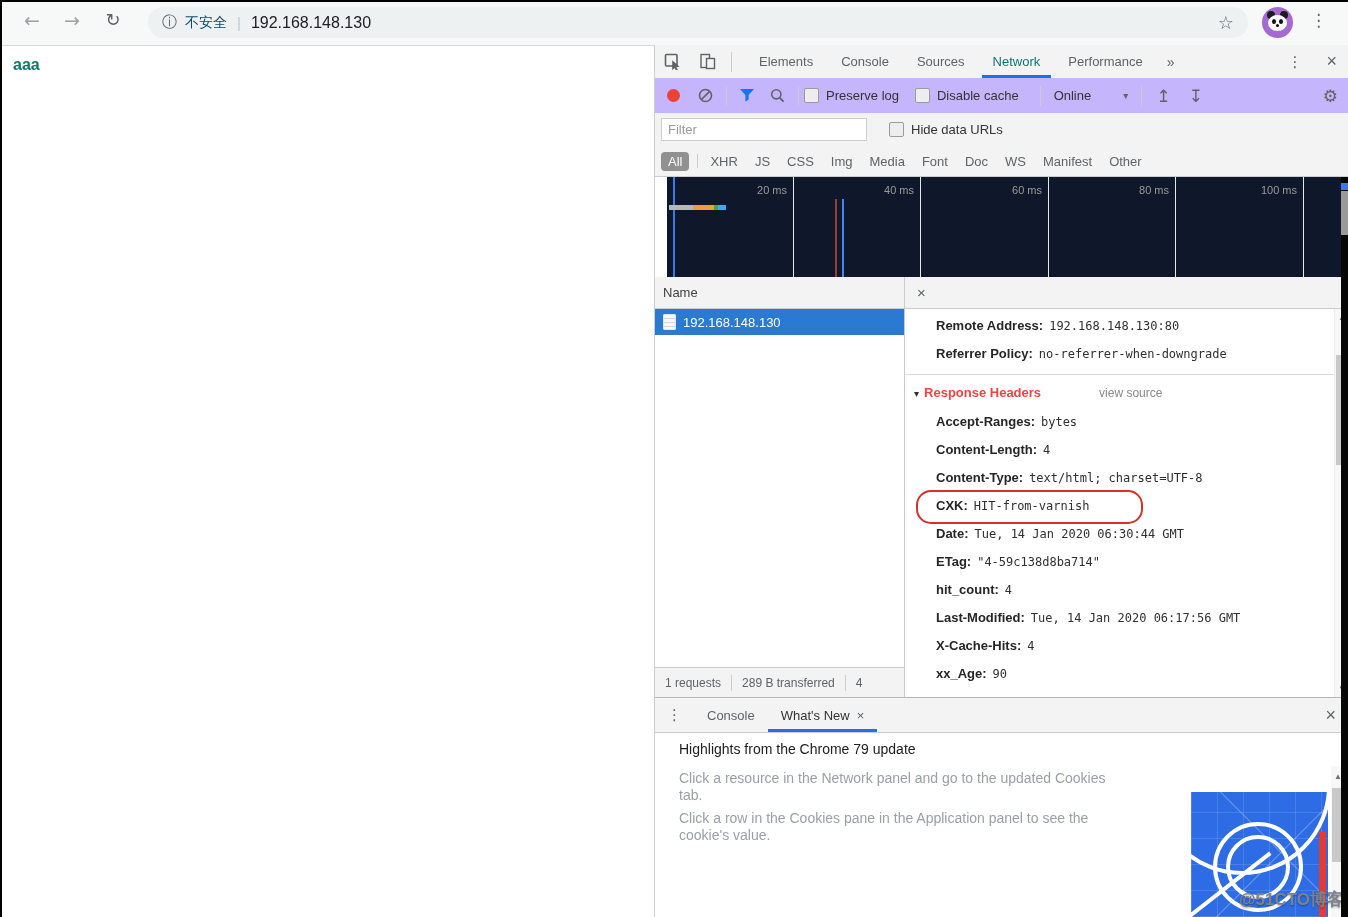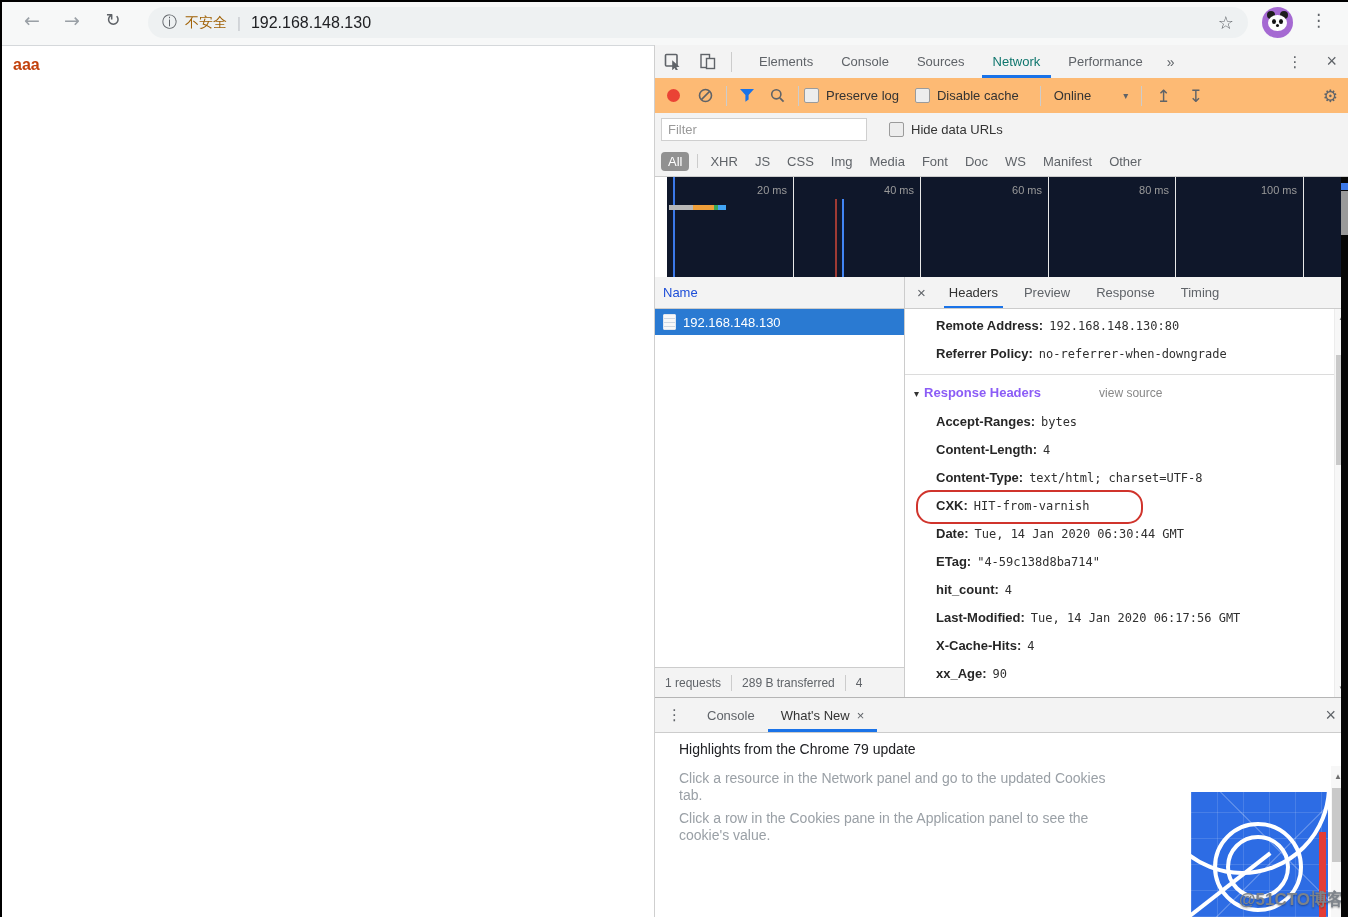--- a/index.html
+++ b/index.html
@@ -16,38 +16,38 @@
   .chrome{position:absolute;left:0;top:0;width:1348px;height:45px;background:#f7f8f8;
           border-bottom:1px solid #d5d8db;}
   .navbtn{position:absolute;top:9px;font-size:19px;color:#5f6368;width:28px;text-align:center;
           font-family:"DejaVu Sans",sans-serif;}
   #btn-back{left:18px;color:#9aa0a6;}
   #btn-fwd{left:58px;color:#9aa0a6;}
   #btn-reload{left:99px;font-size:18px;color:#5f6368;}
   .omnibox{position:absolute;left:148px;top:7px;width:1100px;height:31px;border-radius:16px;
            background:#eef1f2;display:flex;align-items:center;}
   .omni-info{margin-left:14px;font-size:15px;color:#5f6368;font-family:"DejaVu Sans",sans-serif;}
-  .omni-sec{margin-left:8px;font-size:14px;color:#a16207;}
+  .omni-sec{margin-left:8px;font-size:14px;color:#0c4a6e;}
   .omni-div{margin:0 10px;color:#c4c7cb;font-size:15px;}
   .omni-url{font-size:16px;color:#202124;}
   .omni-star{margin-left:auto;margin-right:14px;font-size:18px;color:#5f6368;
              font-family:"DejaVu Sans",sans-serif;}
   .avatar{position:absolute;left:1262px;top:7px;width:31px;height:31px;border-radius:50%;
           background:#a569d2;overflow:hidden;}
   .avatar .ear{position:absolute;width:8px;height:8px;border-radius:50%;background:#1d1d1d;top:4px;}
   .avatar .ear.l{left:5px;} .avatar .ear.r{left:18px;}
   .avatar .face{position:absolute;left:6px;top:8px;width:19px;height:16px;border-radius:50%;background:#fdfdfd;}
   .avatar .eye{position:absolute;width:4px;height:5px;border-radius:50%;background:#111;top:12px;}
   .avatar .eye.l{left:10px;} .avatar .eye.r{left:17px;}
   .avatar .nose{position:absolute;left:14px;top:17px;width:3px;height:3px;border-radius:50%;background:#111;}
   #chrome-menu{position:absolute;left:1310px;top:10px;font-size:17px;color:#5f6368;
                font-family:"DejaVu Sans",sans-serif;}
 
   
-  .page-body{position:absolute;left:13px;top:56px;font-size:16px;font-weight:600;color:#c2410c;}
+  .page-body{position:absolute;left:13px;top:56px;font-size:16px;font-weight:600;color:#0f766e;}
 
   
   .dt{position:absolute;left:654px;top:45px;width:694px;height:872px;background:#fff;
       border-left:1px solid #cfcfcf;font-size:13px;color:#5f6368;}
   .vsep{width:1px;height:20px;background:#ccc;margin:0 5px;flex:none;}
   .vsep.short{height:14px;}
 
   
   .dt-bar{position:absolute;left:0;top:0;width:100%;height:33px;background:#f3f3f3;
           border-bottom:1px solid #ccc;display:flex;align-items:center;}
@@ -56,21 +56,21 @@
   .dt-tab{padding:0 14px;height:100%;display:flex;align-items:center;position:relative;
           color:#5f6368;cursor:default;}
   .dt-tab.sel{color:#0f766e;}
   .dt-tab.sel::after{content:"";position:absolute;left:3px;right:3px;bottom:0;height:3px;background:#1a73e8;}
   .more-tabs{padding:0 10px;font-size:14px;color:#5f6368;}
   .bar-right{margin-left:auto;display:flex;align-items:center;}
   .dots{font-size:15px;color:#5f6368;padding:0 12px;font-family:"DejaVu Sans",sans-serif;}
   .closex{font-size:18px;color:#5f6368;padding:0 12px;}
 
   
-  .net-bar{position:absolute;left:0;top:33px;width:100%;height:35px;background:#fdba74;
+  .net-bar{position:absolute;left:0;top:33px;width:100%;height:35px;background:#c4b5fd;
            border-bottom:1px solid #ccc;display:flex;align-items:center;}
   .rec-dot{width:13px;height:13px;border-radius:50%;background:#ea4335;margin:0 10px 0 12px;flex:none;}
   .icon16{flex:none;margin:0 8px;display:flex;align-items:center;}
   .chk{width:13px;height:13px;background:#ededed;border:1px solid #9b9b9b;border-radius:2px;
        flex:none;margin-right:7px;}
   .chklabel{color:#333;margin-right:16px;white-space:nowrap;}
   .online-dd{display:flex;align-items:center;color:#333;margin:0 8px;}
   .online-dd .caret{margin-left:32px;font-size:10px;color:#5f6368;}
   .arrow-glyph{font-size:17px;color:#5f6368;margin:0 9px;font-family:"DejaVu Sans",sans-serif;}
   .gear{margin-left:auto;margin-right:11px;font-size:17px;color:#5f6368;
@@ -101,21 +101,21 @@
   #ev-dcl{left:168px;top:22px;background:#9e3a34;}
   #ev-load{left:175px;top:22px;background:#4285f4;}
   .wf-bar{position:absolute;left:2px;top:28px;height:5px;display:flex;}
   .wf-seg{height:100%;}
 
   
   .panels{position:absolute;left:0;top:232px;width:100%;height:420px;}
   .left-panel{position:absolute;left:0;top:0;width:250px;height:100%;border-right:1px solid #ccc;
               background:#fff;box-sizing:border-box;}
   .tbl-head{height:31px;background:#f3f3f3;border-bottom:1px solid #ccc;display:flex;
-            align-items:center;padding-left:8px;color:#1d4ed8;}
+            align-items:center;padding-left:8px;color:#404040;}
   .req-row{height:26px;background:#2a7ad2;color:#fff;display:flex;align-items:center;padding-left:8px;}
   .doc-icon{width:11px;height:14px;background:repeating-linear-gradient(#f8f8f8 0 3px,#cfd8e2 3px 4px);
             border:1px solid #e0e6ee;border-radius:1px;margin-right:7px;flex:none;}
   .status-bar{position:absolute;left:0;bottom:0;width:100%;height:29px;background:#f3f3f3;
               border-top:1px solid #ccc;display:flex;align-items:center;font-size:12px;
               color:#5f6368;overflow:hidden;}
   .status-item{padding:0 10px;border-right:1px solid #ccc;white-space:nowrap;height:16px;
                display:flex;align-items:center;}
   .status-item:last-child{border-right:none;}
 
@@ -127,21 +127,21 @@
   .rtab.sel{color:#333;}
   .rtab.sel::after{content:"";position:absolute;left:8px;right:8px;bottom:0;height:2px;background:#1a73e8;}
 
   .hdr-content{position:absolute;left:0;top:32px;right:14px;bottom:0;overflow:hidden;padding-top:3px;}
   .hrow{line-height:27px;padding-left:31px;white-space:nowrap;position:relative;}
   .hkey{font-weight:bold;color:#262626;font-size:13px;margin-right:6px;}
   .hval{font-family:"DejaVu Sans Mono",monospace;font-size:12px;color:#303030;}
   .gen-sep{border-top:1px solid #dcdcdc;margin:6px 0 4px 0;}
   .sect-row{line-height:28px;padding-left:9px;white-space:nowrap;}
   .sect-caret{font-size:10px;color:#333;margin-right:5px;}
-  .sect-title{font-weight:bold;color:#8b5cf6;}
+  .sect-title{font-weight:bold;color:#ef4444;}
   .view-source{color:#888;font-size:12px;margin-left:58px;font-weight:normal;}
   .red-annotation{position:absolute;left:11px;top:-2px;width:223px;height:30px;
                   border:2.5px solid #d0342c;border-radius:15px;pointer-events:none;}
 
   .hdr-scroll{position:absolute;right:0;top:32px;bottom:0;width:14px;background:#f7f7f7;
               border-left:1px solid #ececec;}
   .sc-arrow{position:absolute;left:0;width:14px;text-align:center;font-size:8px;color:#6f6f6f;}
   .hdr-scroll .up{top:4px;} .hdr-scroll .down{bottom:4px;}
   .sc-thumb{position:absolute;left:1px;width:12px;background:#c9c9c9;}
   #hdr-thumb{top:46px;height:110px;}
@@ -333,26 +333,20 @@
         <div class="status-bar" id="statusbar">
             <div class="status-item">1 requests</div>
             <div class="status-item">289 B transferred</div>
             <div class="status-item">4</div>
           </div>
       </div>
 
       <div class="right-panel">
         <div class="req-tabs">
           <span class="req-close">×</span>
-          <span id="rtabs" style="display:flex;height:100%;">
-              <div class="rtab sel">Headers</div>
-              <div class="rtab">Preview</div>
-              <div class="rtab">Response</div>
-              <div class="rtab">Timing</div>
-            </span>
         </div>
 
         <div class="hdr-content">
           <div id="general-rows">
               <div class="hrow"><span class="hkey">Remote Address:</span><span class="hval">192.168.148.130:80</span></div>
               <div class="hrow"><span class="hkey">Referrer Policy:</span><span class="hval">no-referrer-when-downgrade</span></div>
             </div>
           <div class="gen-sep"></div>
           <div class="sect-row">
             <span class="sect-caret">▾</span><span class="sect-title">Response Headers</span><span class="view-source">view source</span>

